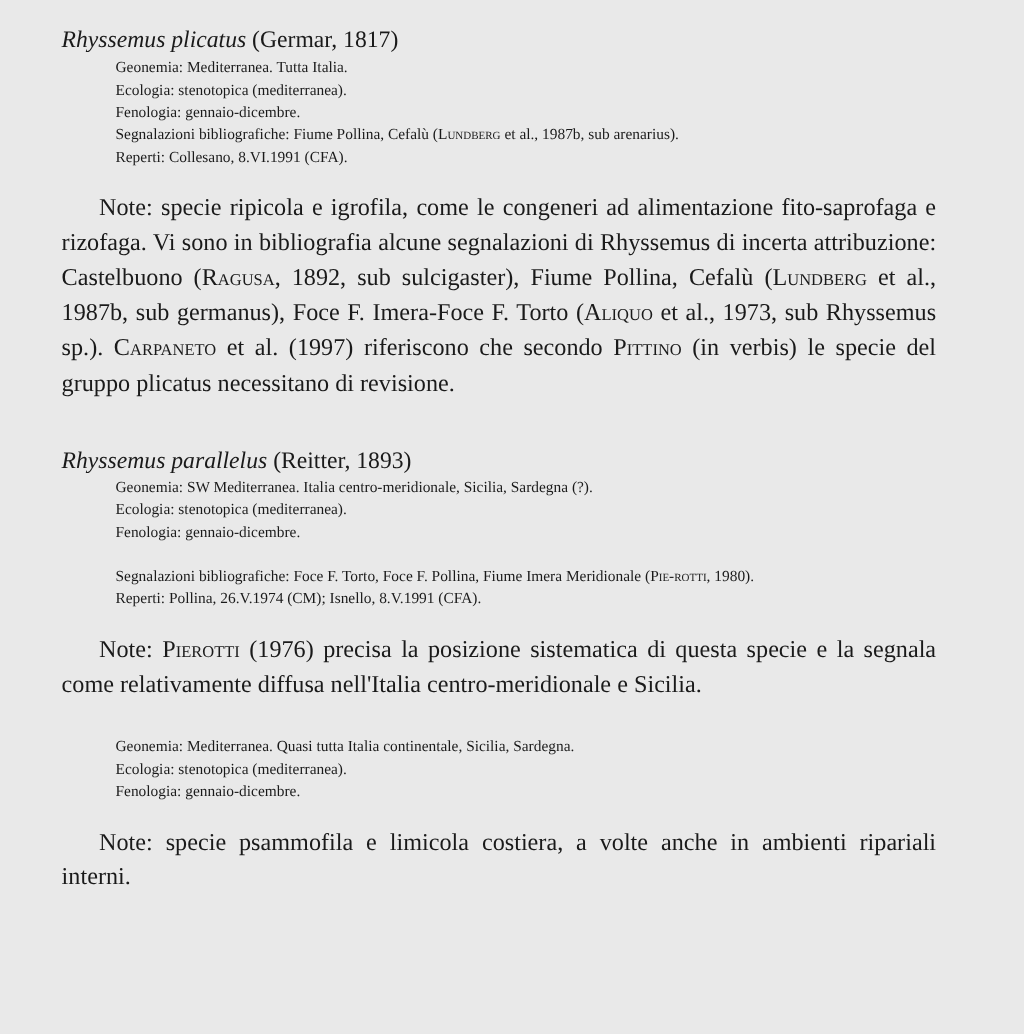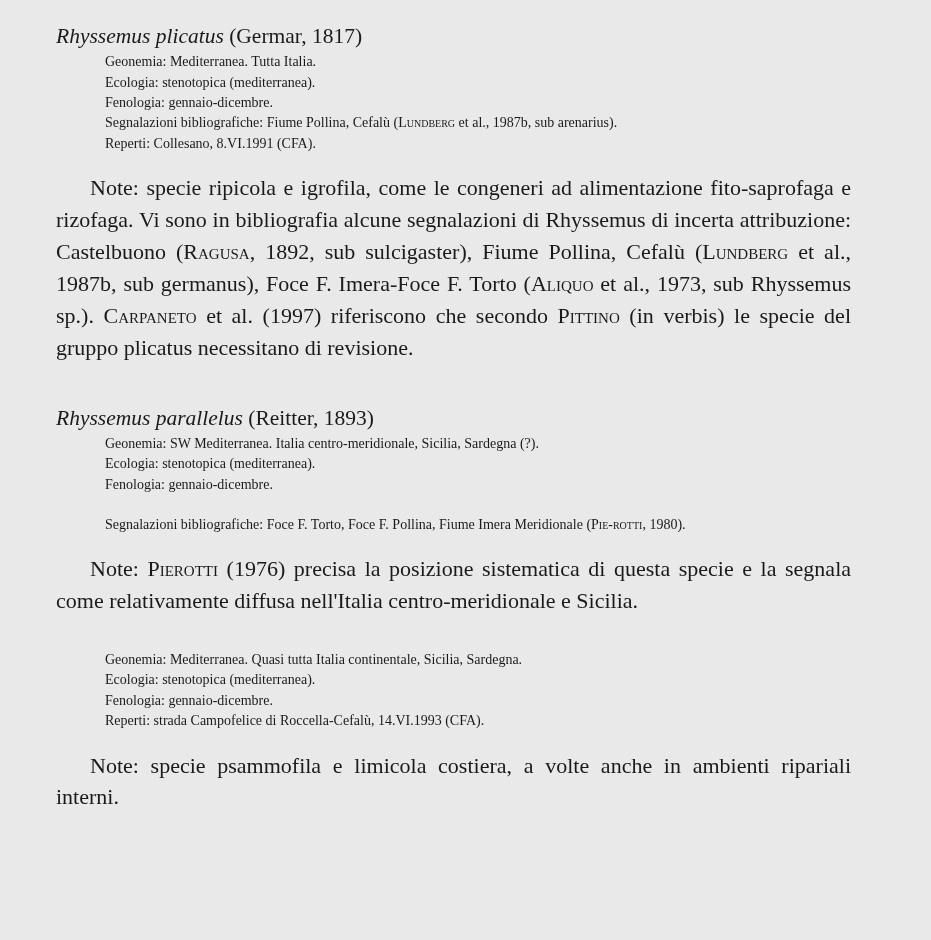--- a/index.html
+++ b/index.html
@@ -129,20 +129,24 @@
         <span>stenotopica (mediterranea).</span>
       </p>
       <p class="detail-line">
         <span class="lbl">Fenologia:</span>
         <span>gennaio-dicembre.</span>
       </p>
       <p class="detail-line hang" style="margin-left:-49px; padding-left:49px; text-indent:0;margin-top:20px;">
         <span class="lbl">Segnalazioni bibliografiche:</span>
         <span>Foce F. Torto, Foce F. Pollina, Fiume Imera Meridionale (</span><span class="sc">Pie-rotti</span><span>, 1980).</span>
       </p>
+      <p class="detail-line">
+        <span class="lbl">Reperti:</span>
+        <span>Pollina, 26.V.1974 (CM); Isnello, 8.V.1991 (CFA).</span>
+      </p>
     </div>
 
     <p class="note">
       <span>Note:</span>
       <span class="sc">Pierotti</span><span> (1976) precisa la posizione sistematica di questa specie e la segnala come relativamente diffusa nell'Italia centro-meridionale e Sicilia.</span>
     </p>
   </div>
 
   <div class="gap-md"></div>
 
@@ -154,24 +158,20 @@
         <span>Mediterranea. Quasi tutta Italia continentale, Sicilia, Sardegna.</span>
       </p>
       <p class="detail-line">
         <span class="lbl">Ecologia:</span>
         <span>stenotopica (mediterranea).</span>
       </p>
       <p class="detail-line">
         <span class="lbl">Fenologia:</span>
         <span>gennaio-dicembre.</span>
       </p>
-      <p class="detail-line">
-        <span class="lbl">Reperti:</span>
-        <span>strada Campofelice di Roccella-Cefalù, 14.VI.1993 (CFA).</span>
-      </p>
     </div>
 
     <p class="note">
       <span>Note:</span>
       <span>specie psammofila e limicola costiera, a volte anche in ambienti ripariali interni.</span>
     </p>
   </div>
 
 </div>
 

